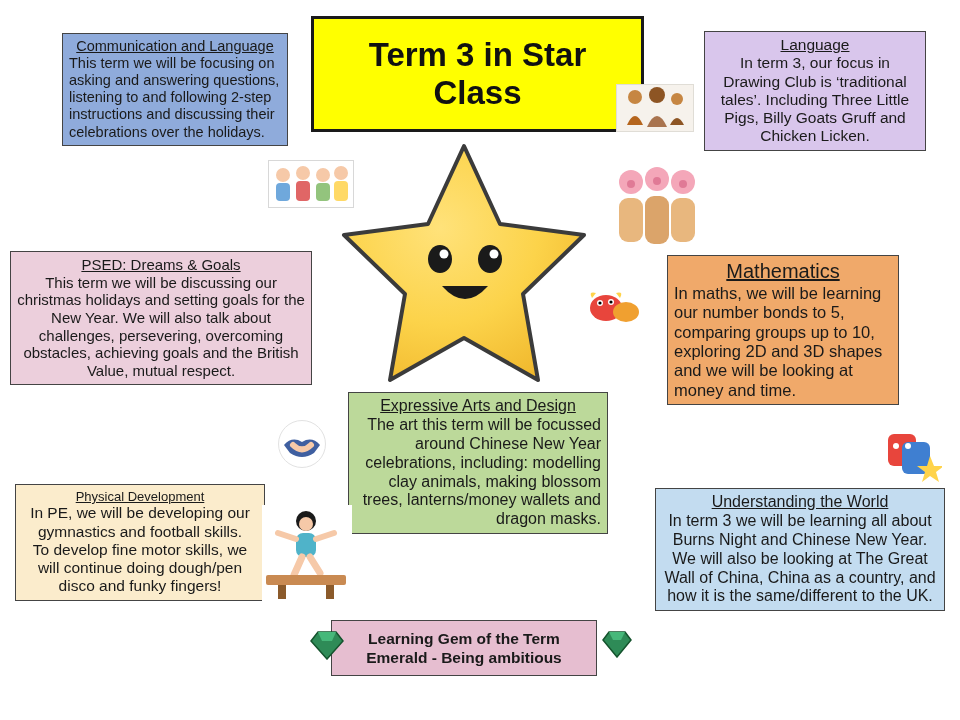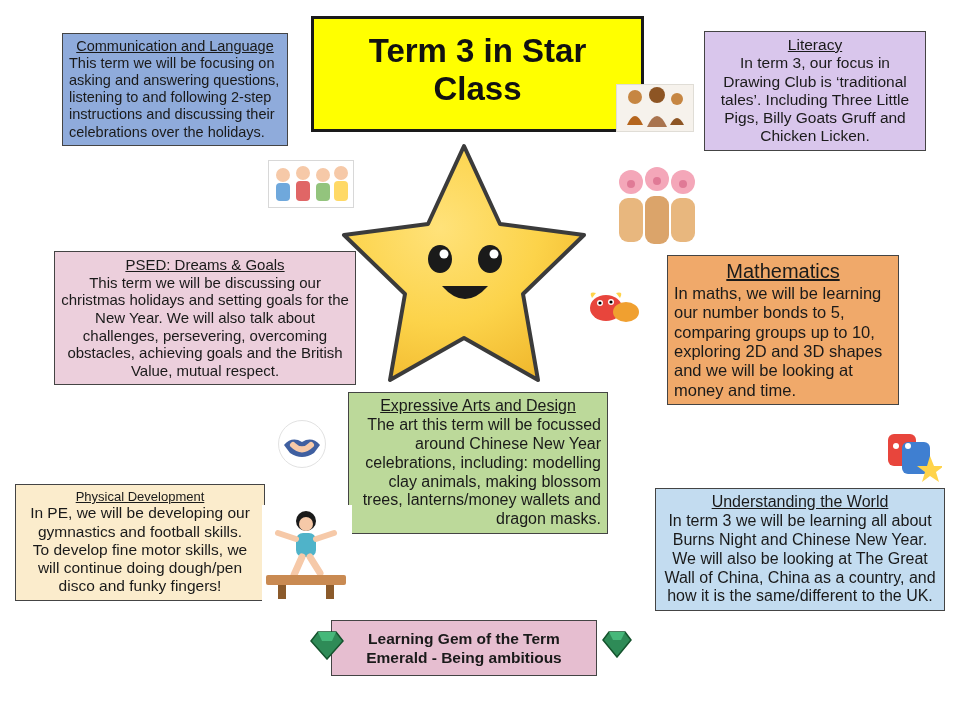--- a/index.html
+++ b/index.html
@@ -40,24 +40,24 @@
 
   
   #title-banner {
     left: 311px;
     top: 16px;
     width: 333px;
     height: 116px;
     background: #ffff00;
     border: 3px solid #1a1a1a;
     display: flex;
-    align-items: flex-start;
+    align-items: center;
     justify-content: center;
     text-align: center;
-    padding: 13px 10px;
+    padding: 4px 10px;
   }
   #title-banner .title-text {
     font-size: 33px;
     font-weight: bold;
     color: #111;
     line-height: 1.15;
   }
 
   
   #box-cl {
@@ -81,21 +81,20 @@
   }
   #box-literacy .title { font-size: 15.5px; }
 
   #box-psed {
     left: 10px;
     top: 251px;
     width: 302px;
     background: #eccfdc;
     font-size: 15px;
     text-align: center;
-    margin-left: 44px;
   }
   #box-psed .title { font-size: 15px; }
 
   #box-maths {
     left: 667px;
     top: 255px;
     width: 232px;
     background: #f0a96a;
     font-size: 16.5px;
   }
@@ -206,21 +205,21 @@
   <div class="box" id="title-banner">
     <span class="title-text">Term 3 in Star Class</span>
   </div>
 
   <div class="box" id="box-cl">
     <span class="title">Communication and Language</span>
     <span class="body">This term we will be focusing on asking and answering questions, listening to and following 2-step instructions and discussing their celebrations over the holidays.</span>
   </div>
 
   <div class="box" id="box-literacy">
-    <span class="title">Literacy</span>
+    <span class="title">Language</span>
     <span class="body">In term 3, our focus in Drawing Club is ‘traditional tales’. Including Three Little Pigs, Billy Goats Gruff and Chicken Licken.</span>
   </div>
 
   <div class="box" id="box-psed">
     <span class="title">PSED: Dreams &amp; Goals</span>
     <span class="body">This term we will be discussing our christmas holidays and setting goals for the New Year. We will also talk about challenges, persevering, overcoming obstacles, achieving goals and the British Value, mutual respect.</span>
   </div>
 
   <div class="box" id="box-maths">
     <span class="title">Mathematics</span>

